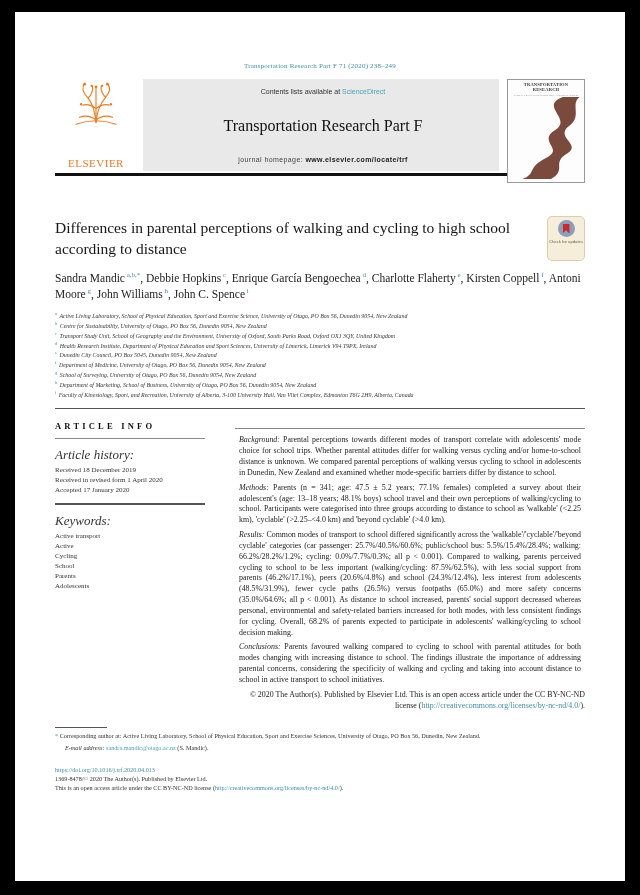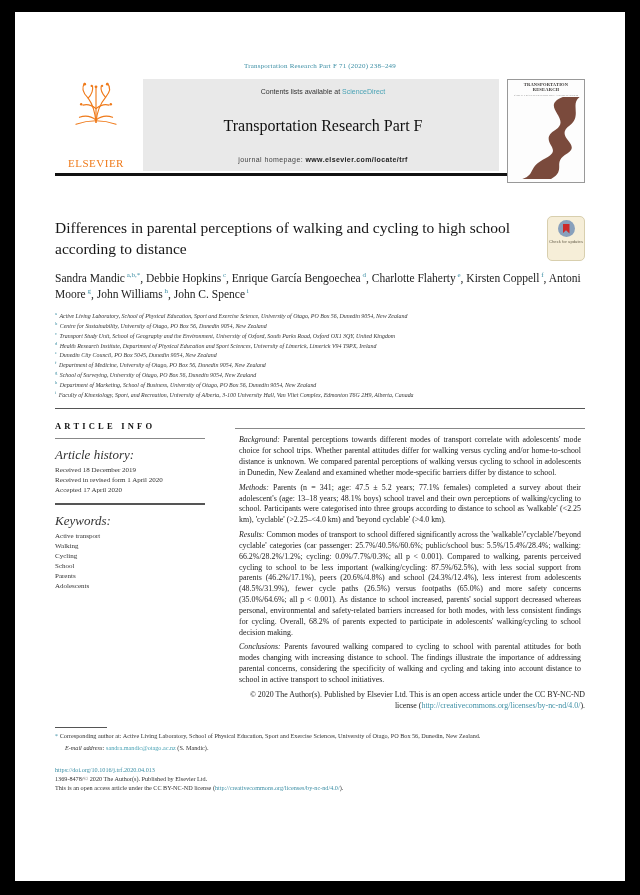--- a/index.html
+++ b/index.html
@@ -165,27 +165,27 @@
     <div class="thin-rule"></div>
 
     <div class="cols">
       <div class="col-left">
         <div class="sec-head">ARTICLE INFO</div>
         <div class="head-rule"></div>
         <div class="info-label">Article history:</div>
         <div>
             <div class="info-line">Received 18 December 2019</div>
             <div class="info-line">Received in revised form 1 April 2020</div>
-            <div class="info-line">Accepted 17 April 2020</div>
+            <div class="info-line">Accepted 17 January 2020</div>
           </div>
         <div class="mid-rule"></div>
         <div class="info-label">Keywords:</div>
         <div>
             <div class="info-line">Active transport</div>
-            <div class="info-line">Walking</div>
+            <div class="info-line">Active</div>
             <div class="info-line">Cycling</div>
             <div class="info-line">School</div>
             <div class="info-line">Parents</div>
             <div class="info-line">Adolescents</div>
           </div>
       </div>
 
       <div class="col-right">
         <div class="head-rule"></div>
         <div class="abstract">

